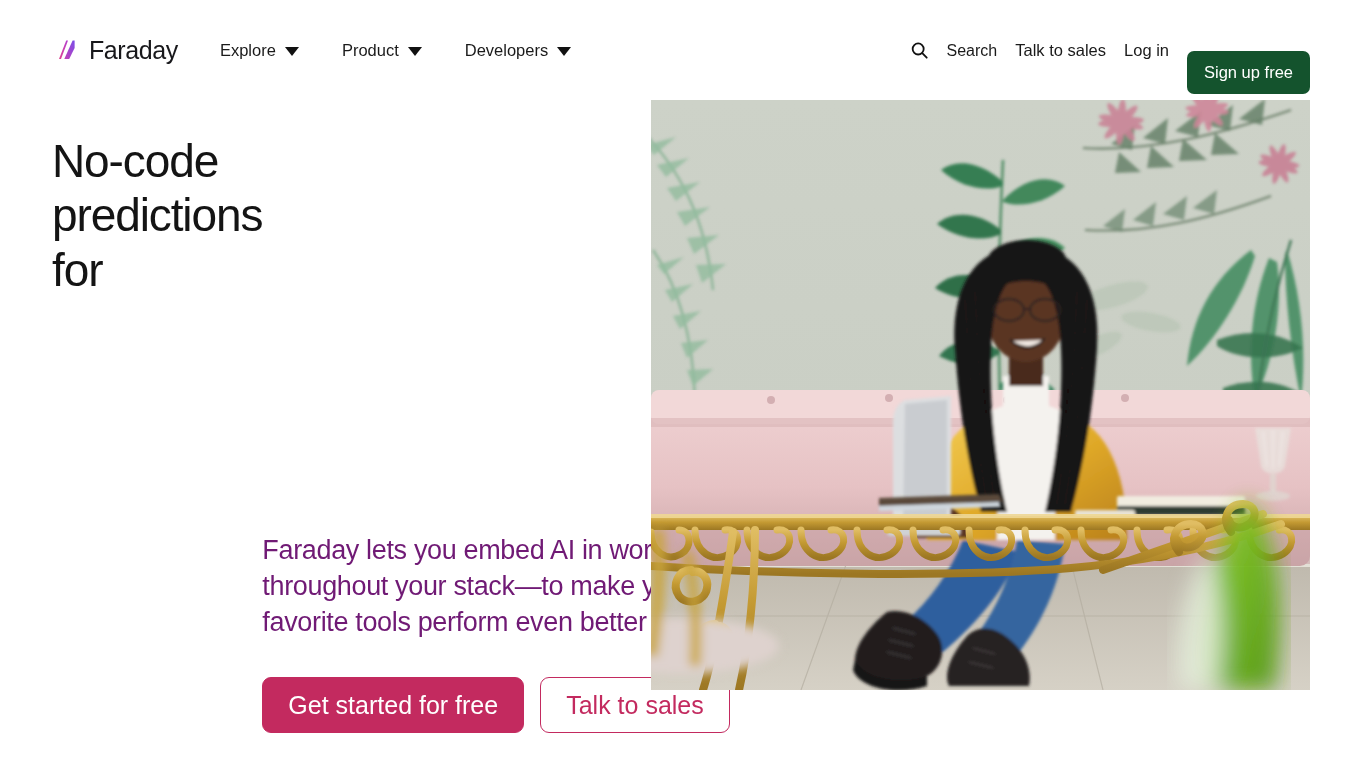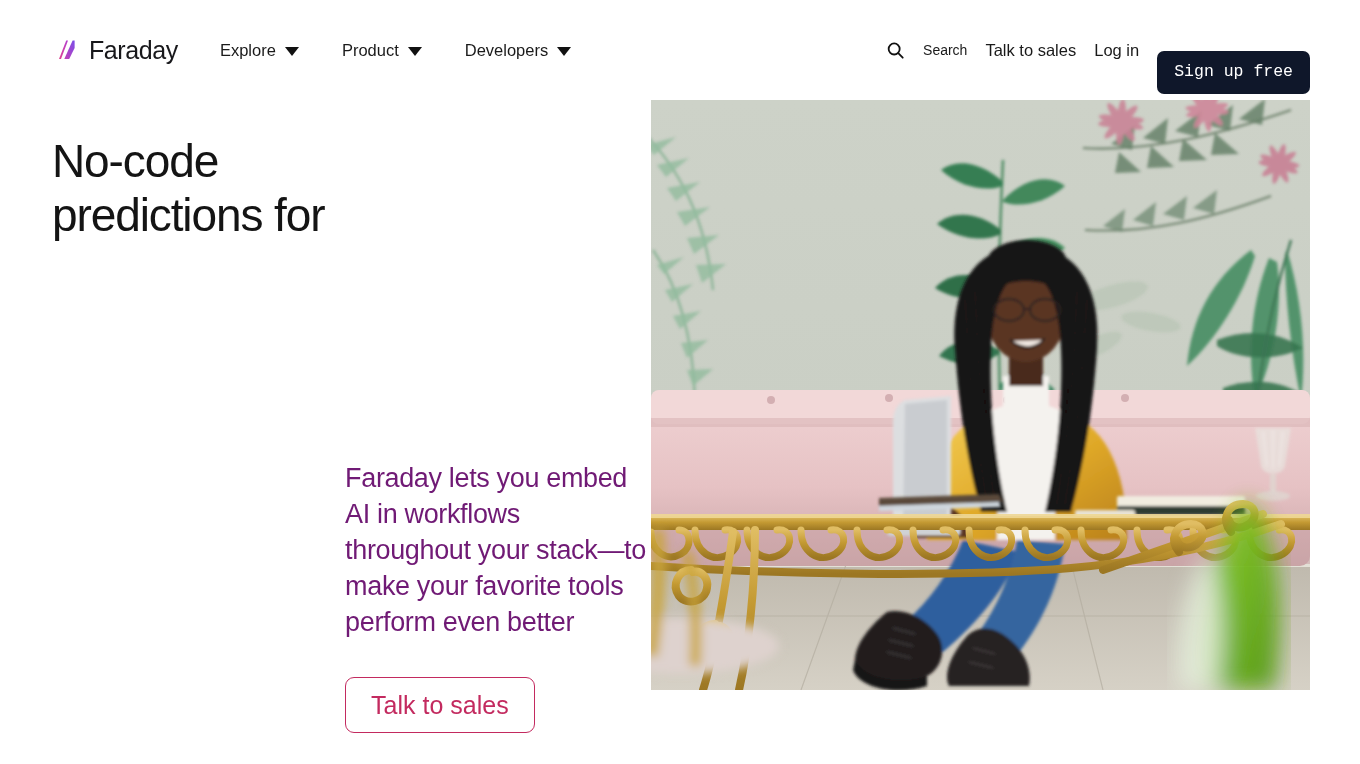--- a/index.html
+++ b/index.html
@@ -66,46 +66,46 @@
     margin-top: 2px;
   }
 
   .nav-right {
     margin-left: auto;
     display: flex;
     align-items: center;
   }
   .search-btn {
     display: flex;
-    align-items: center;
+    align-items: flex-end;
     gap: 18px;
-    font-size: 14px;
+    font-size: 16px;
     color: #1a1a1a;
     cursor: pointer;
     margin-right: 18px;
     background: none; border: none;
     font-family: inherit;
     padding: 6px 0;
   }
   .icon-search { width: 19px; height: 19px; display:block; flex:none; }
 
   .nav-link-plain {
     font-size: 16.5px;
     color: #1a1a1a;
     text-decoration: none;
     cursor: pointer;
     margin-right: 18px;
     white-space: nowrap;
     padding: 6px 0;
   }
   .btn-signup {
-    background: #0f172a;
+    background: #14532d;
     color: #ffffff;
     font-size: 16.5px;
-    font-family: Liberation Mono, monospace;
+    font-family: Liberation Sans, sans-serif;
     border: none;
     border-radius: 7px;
     padding: 13px 17px;
     cursor: pointer;
     white-space: nowrap;
     line-height: 1;
     margin-top: 45px;
   }
 
   
@@ -245,20 +245,21 @@
 
   <div class="hero-left">
     <h1 class="headline">
       <span>No-code predictions for</span>
       <span class="headline-rotator"></span>
     </h1>
 
     <div class="hero-body-block">
       <p class="subhead">Faraday lets you embed AI in workflows throughout your stack—to make your favorite tools perform even better</p>
       <div class="cta-row">
+        <button class="btn-primary">Get started for free</button>
         <button class="btn-secondary">Talk to sales</button>
       </div>
     </div>
   </div>
 
   <figure class="hero-photo">
     <svg class="photo-svg" viewBox="0 0 659 590" preserveAspectRatio="xMidYMid slice">
       <defs>
         <linearGradient id="wallG" x1="0" y1="0" x2="0" y2="1">
           <stop offset="0%" stop-color="#cdd2c8"></stop>

